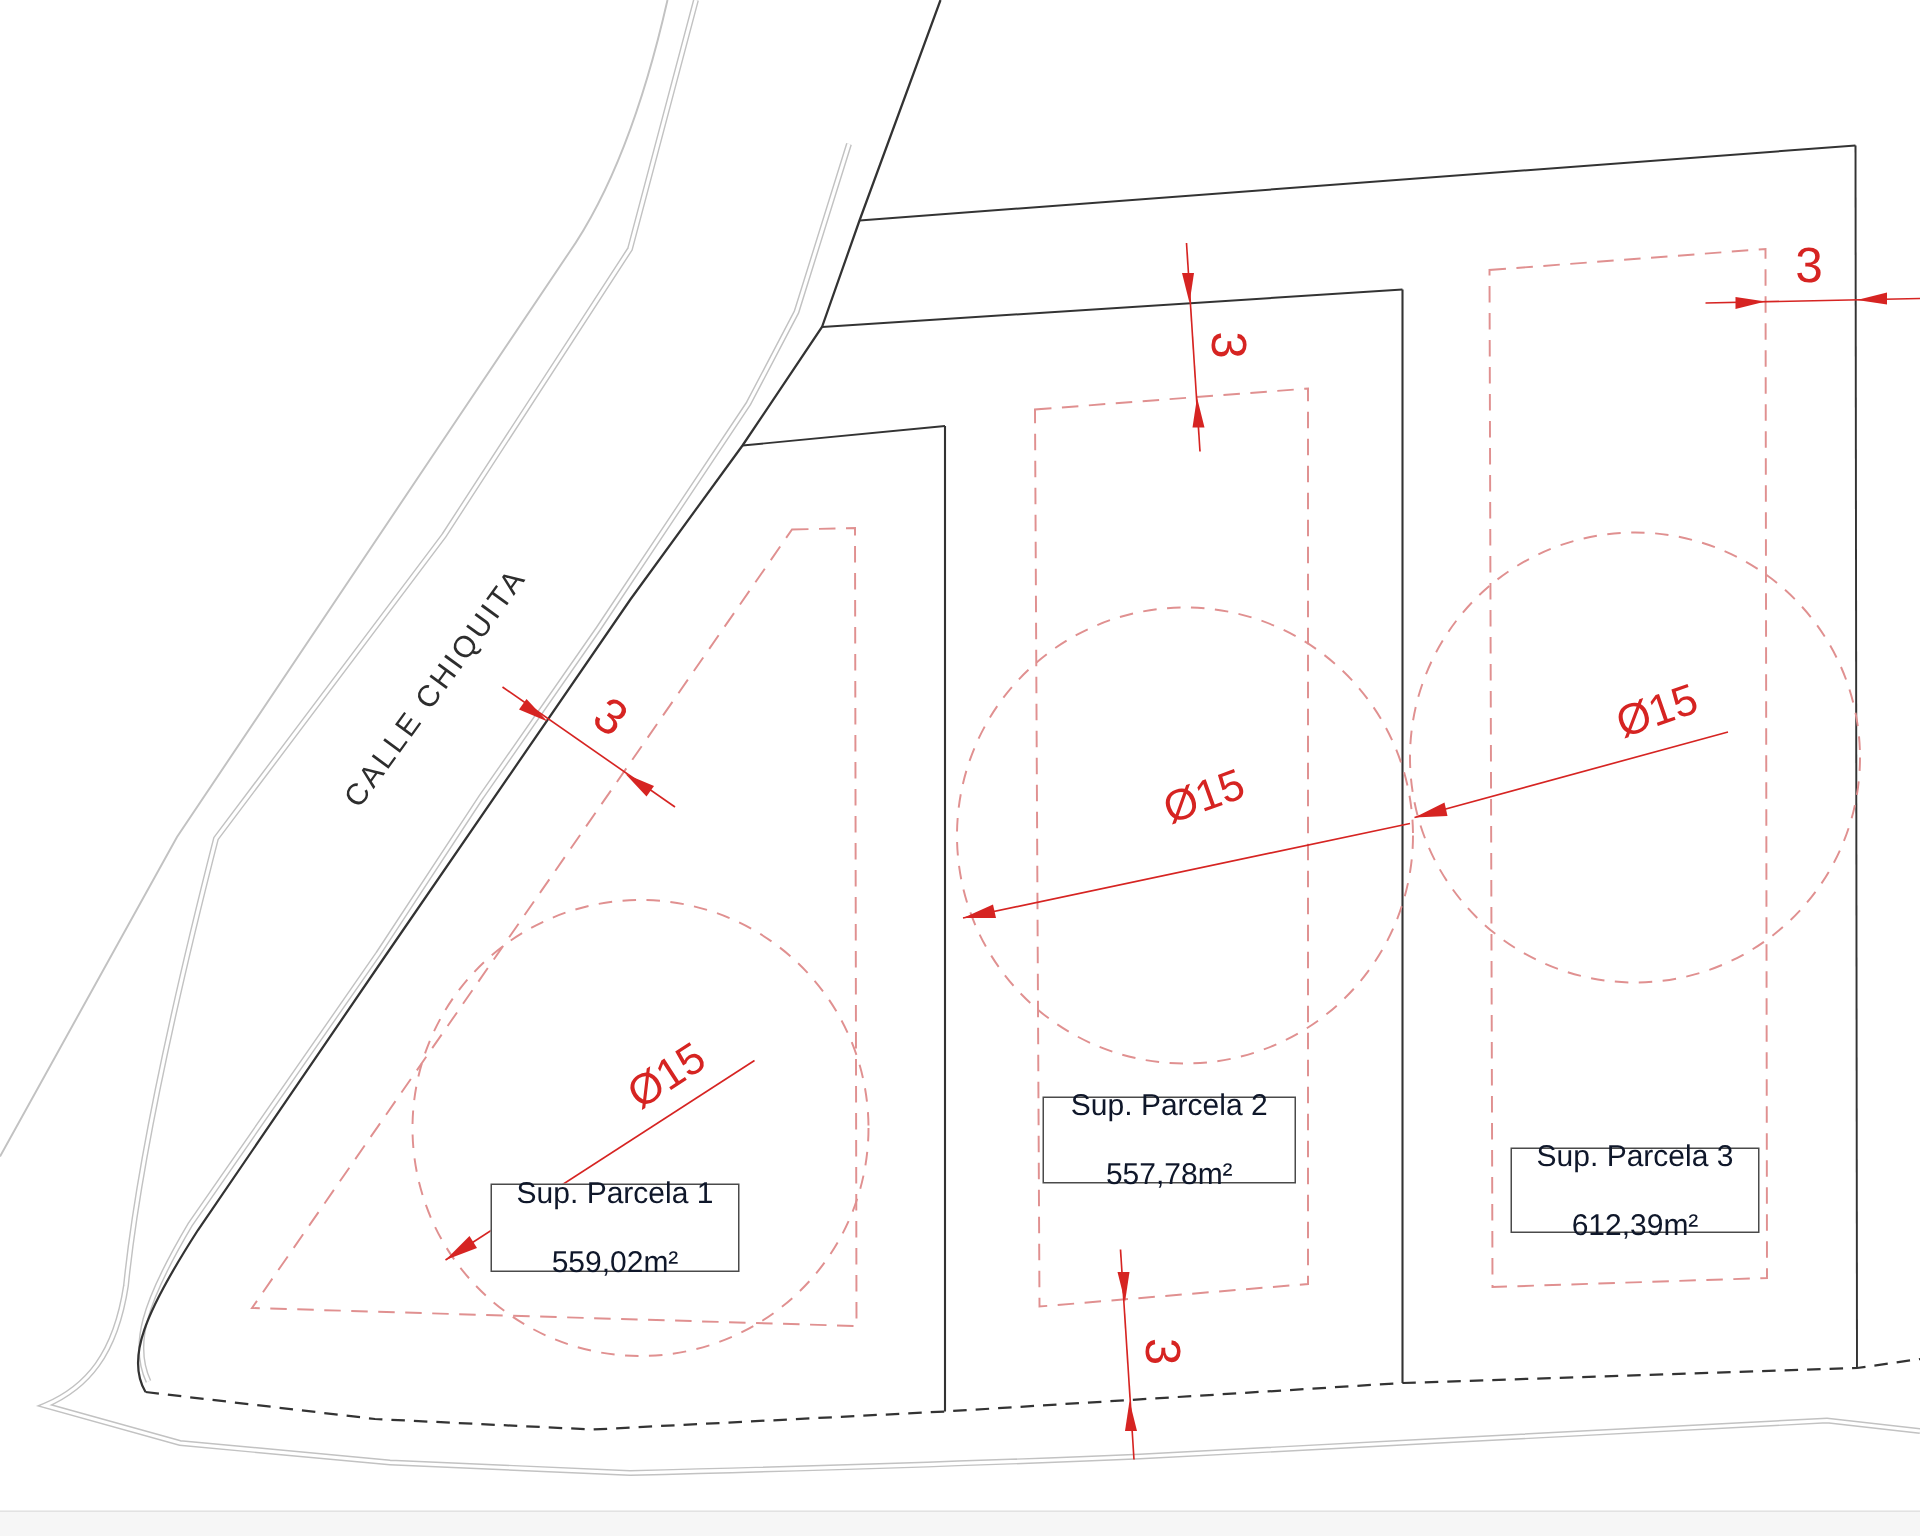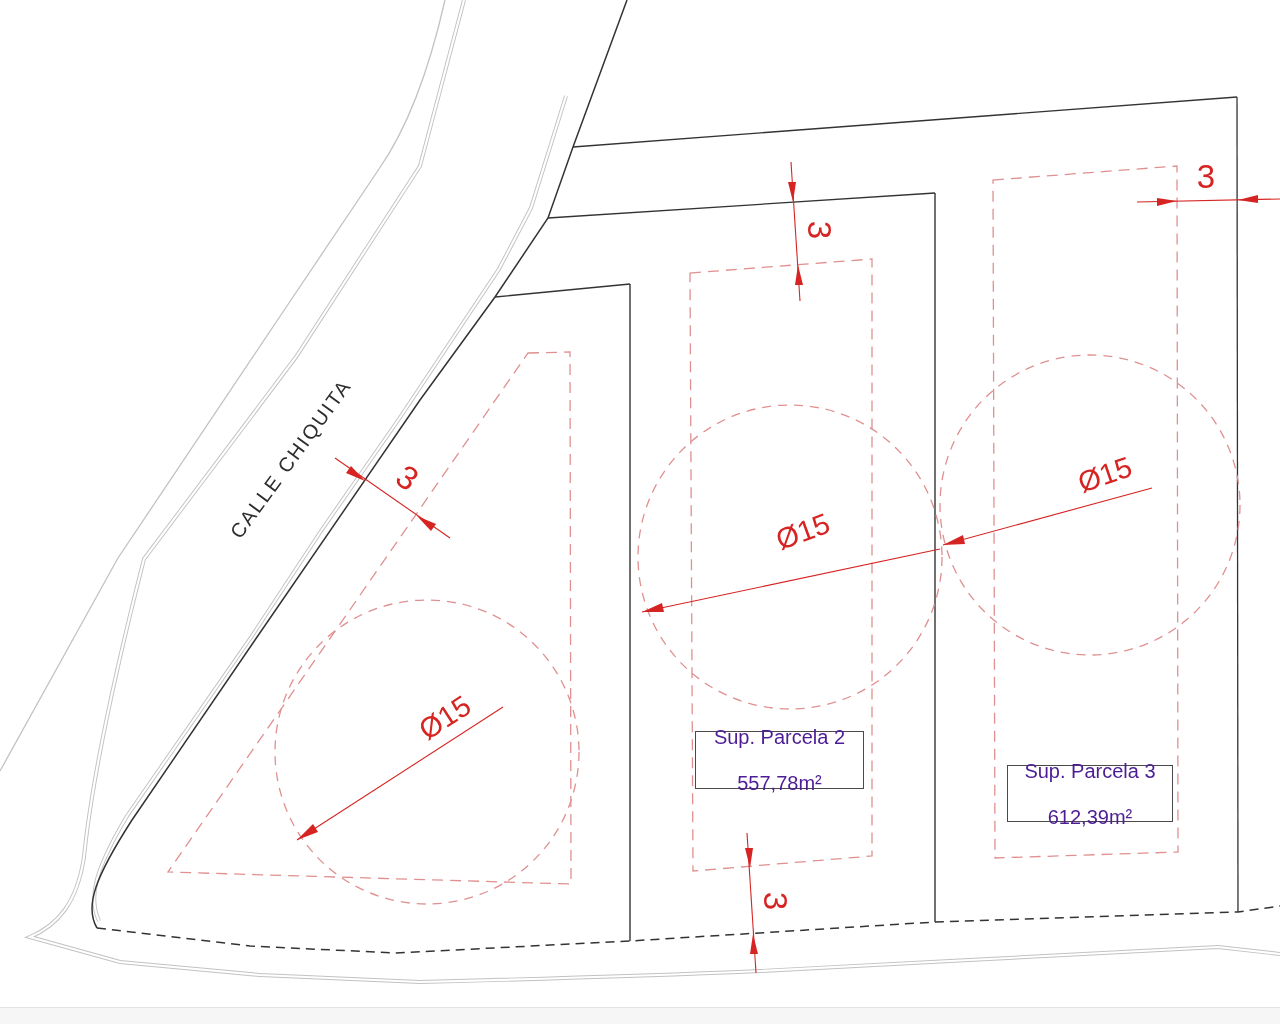--- a/index.html
+++ b/index.html
@@ -12,21 +12,21 @@
     position:absolute;white-space:nowrap;
     transform:translate(-50%,-50%) rotate(var(--r,0deg));
     font-family:"Liberation Sans",sans-serif;
   }
   .street-lbl{font-size:20px;letter-spacing:2px;color:#2d2d2d;}
   .dim-lbl{font-size:33px;color:#d62422;}
   .dia-lbl{font-size:29px;color:#d62422;}
   .parcel-box{
     position:absolute;box-sizing:border-box;border:1.4px solid #4a4a4a;background:#ffffff;
     display:flex;flex-direction:column;align-items:center;justify-content:center;
-    color:#4c1d95;font-size:20px;line-height:26px;text-align:center;gap:20px;
+    color:#0f172a;font-size:20px;line-height:26px;text-align:center;gap:20px;
   }
   .bottom-band{position:absolute;left:0;top:1007px;width:1280px;height:17px;background:#f6f6f6;border-top:1px solid #e2e2e2;}
 </style>
 </head>
 <body>
 
 <div id="stage">
 
   <svg id="linework" width="1280" height="1024" viewBox="0 0 1280 1024">
 
@@ -89,20 +89,24 @@
 
   <div class="lbl dia-lbl" style="left:445px;top:718px;--r:-33deg;">Ø15</div>
   <div class="lbl dia-lbl" style="left:803px;top:532px;--r:-20deg;">Ø15</div>
   <div class="lbl dia-lbl" style="left:1105px;top:475px;--r:-19deg;">Ø15</div>
 
   <div class="lbl dim-lbl" style="left:407px;top:478px;--r:35deg;">3</div>
   <div class="lbl dim-lbl" style="left:819px;top:230px;--r:90deg;">3</div>
   <div class="lbl dim-lbl" style="left:1206px;top:177px;">3</div>
   <div class="lbl dim-lbl" style="left:775px;top:901px;--r:90deg;">3</div>
 
+  <div class="parcel-box" style="left:327px;top:789px;width:166px;height:59px;">
+    <div>Sup. Parcela 1</div>
+    <div>559,02m²</div>
+  </div>
   <div class="parcel-box" style="left:695px;top:731px;width:169px;height:58px;">
     <div>Sup. Parcela 2</div>
     <div>557,78m²</div>
   </div>
   <div class="parcel-box" style="left:1007px;top:731px;width:166px;height:57px;margin-top:34px;">
     <div>Sup. Parcela 3</div>
     <div>612,39m²</div>
   </div>
 
   <div class="bottom-band"></div>

